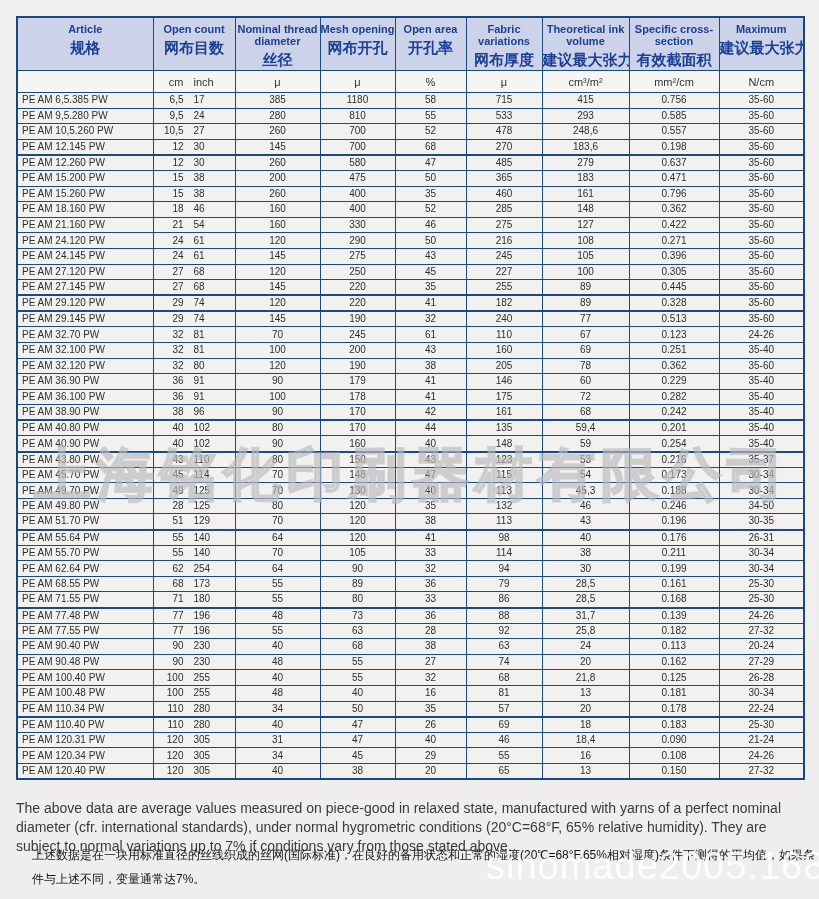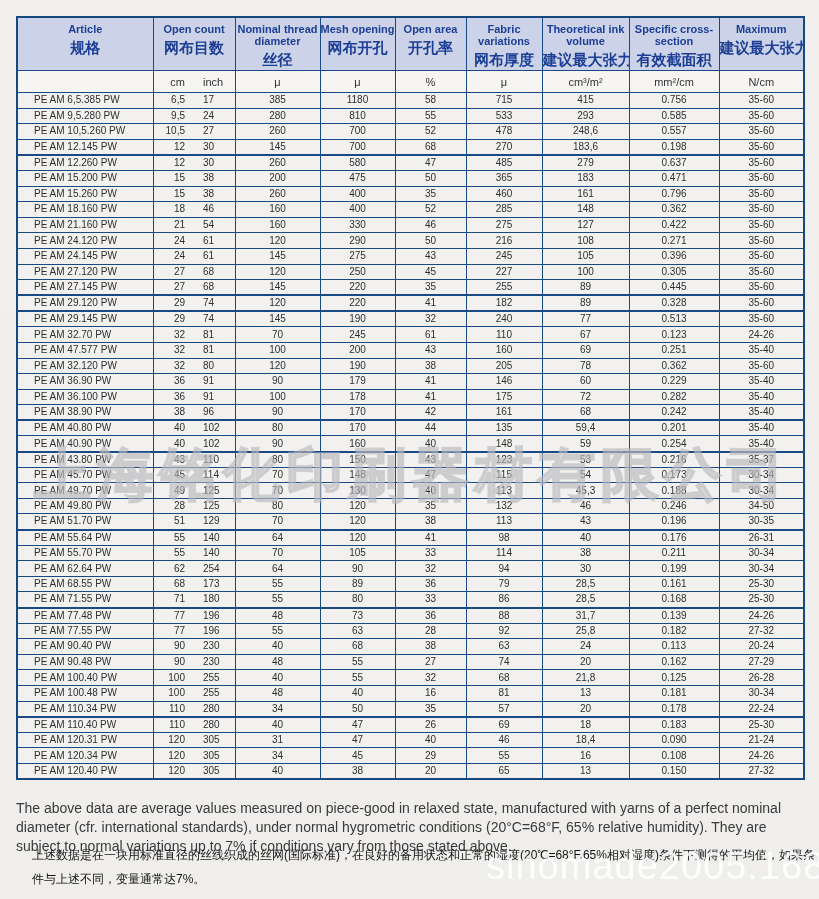--- a/index.html
+++ b/index.html
@@ -48,23 +48,23 @@
     background: #f2f1ef;
     font-size: 10px;
     color: #2e2e2e;
     text-align: center;
     height: 14.6px;
     line-height: 14px;
     padding: 0;
   }
   tbody tr.data td.article {
     text-align: left;
-    padding-left: 16px;
-  }
-  .pair { display: flex; justify-content: center; gap: 18px; }
+    padding-left: 4px;
+  }
+  .pair { display: flex; justify-content: flex-start; gap: 10px; }
   .pair .a { width: 30px; text-align: right; display: inline-block; }
   .pair .b { width: 30px; text-align: left; display: inline-block; }
   tr.thick td { border-bottom-width: 2px; }
   .note-en {
     position: absolute;
     left: 16px; top: 799px;
     width: 789px;
     font-size: 14px;
     line-height: 19px;
     color: #3a3a3a;
@@ -424,21 +424,21 @@
             </td>
             <td>70</td>
             <td>245</td>
             <td>61</td>
             <td>110</td>
             <td>67</td>
             <td>0.123</td>
             <td>24-26</td>
           </tr>
           <tr class="data">
-            <td class="article">PE AM 47.577 PW</td>
+            <td class="article">PE AM 32.100 PW</td>
             <td>
               <span class="pair">
                 <span class="a">32</span>
                 <span class="b">81</span>
               </span>
             </td>
             <td>100</td>
             <td>200</td>
             <td>43</td>
             <td>160</td>

